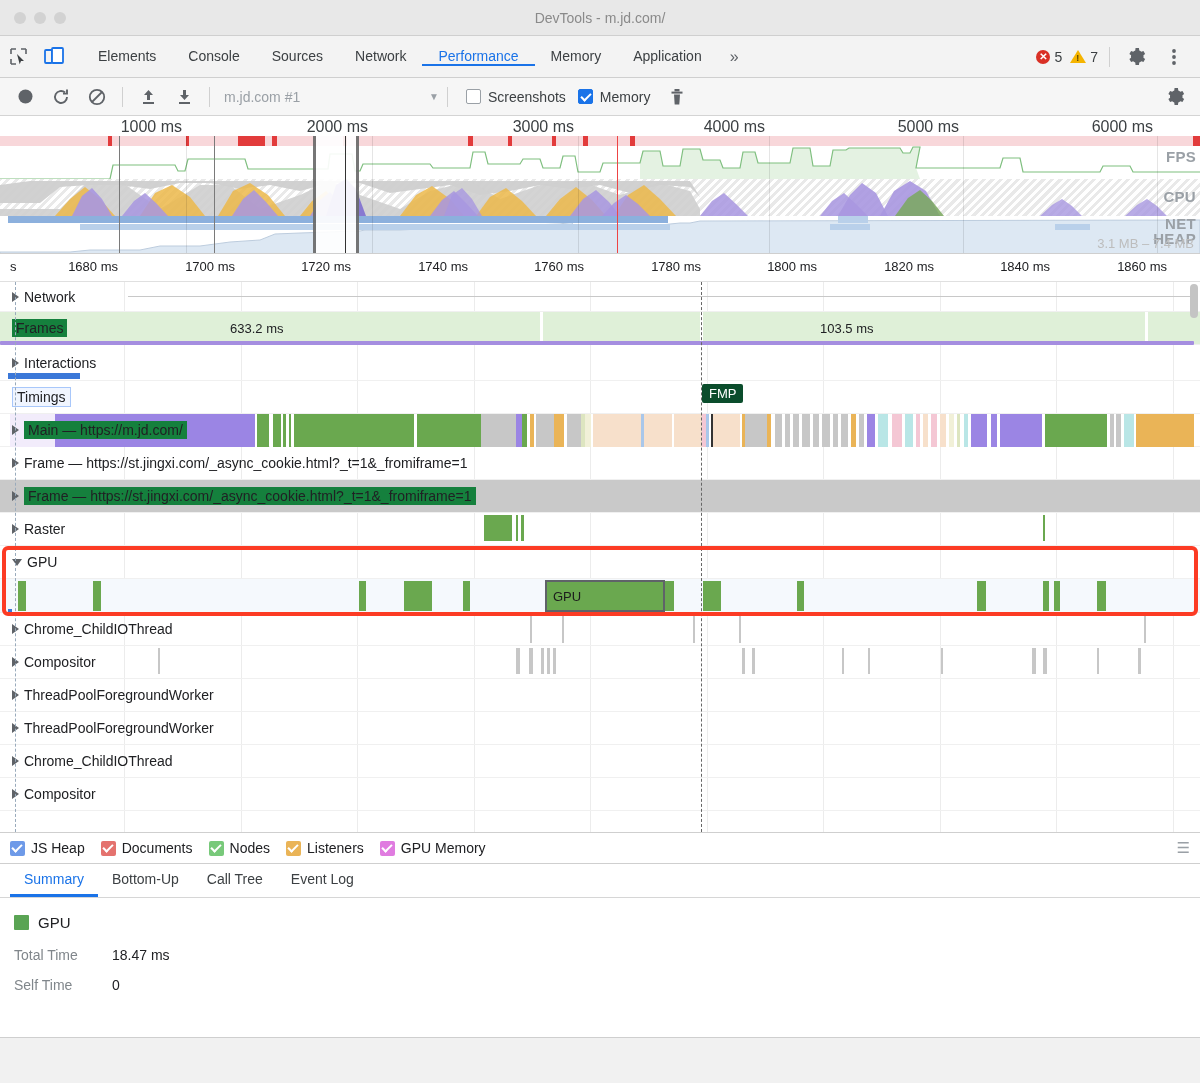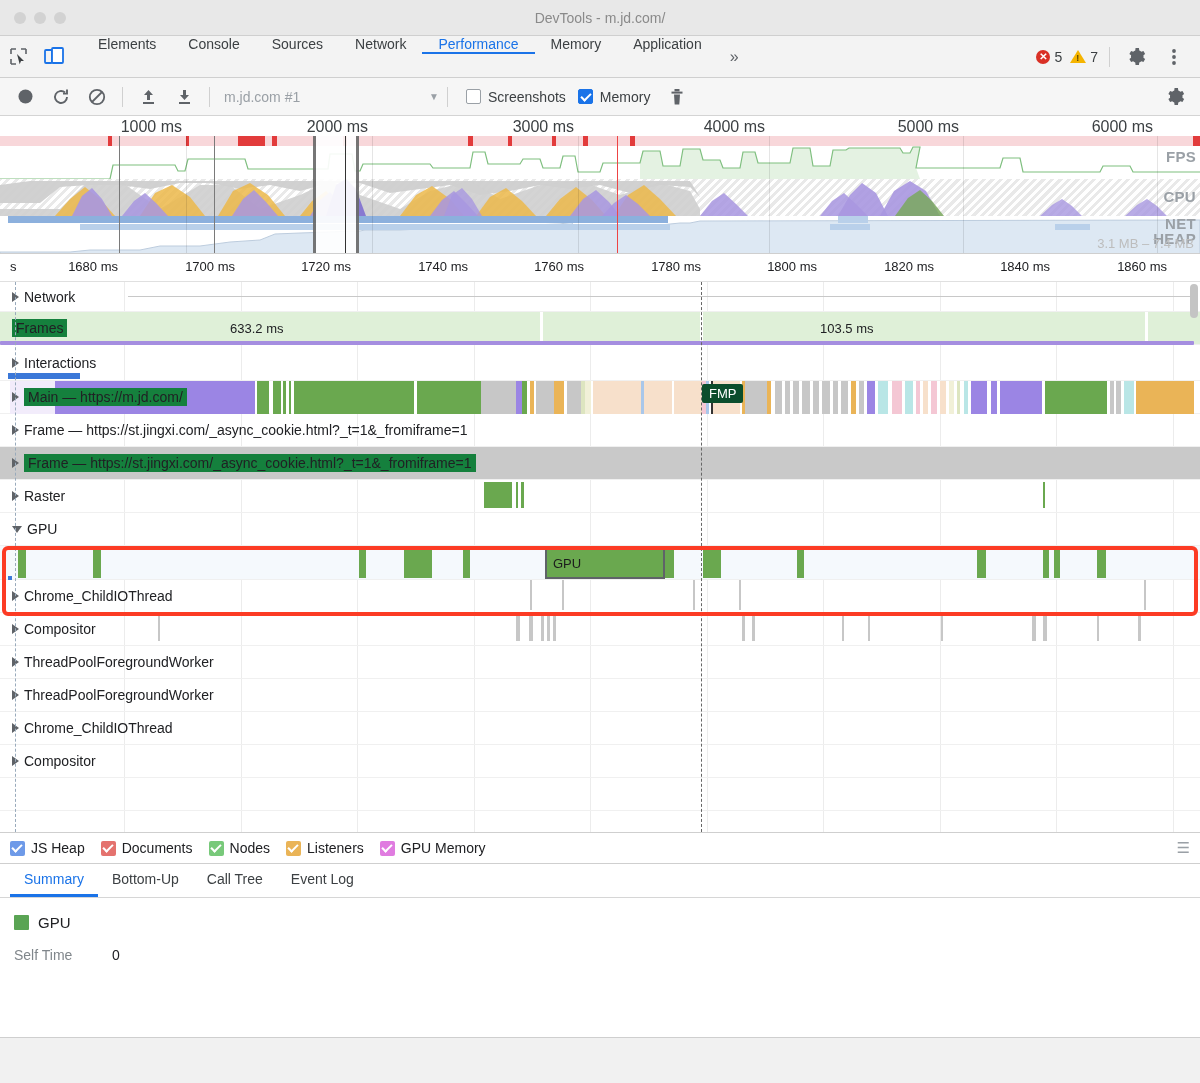--- a/index.html
+++ b/index.html
@@ -28,21 +28,21 @@
   
   #tabstrip{
     height:42px; background:#f3f3f3;
     border-bottom:1px solid #cfcfcf;
     display:flex; align-items:stretch;
   }
   .tb-icon{
     width:36px; display:flex; align-items:center; justify-content:center;
     cursor:pointer;
   }
-  .tabs{ display:flex; align-items:flex-start; margin-left:10px; }
+  .tabs{ display:flex; align-items:center; margin-left:10px; }
   .tab{
     padding:0 16px; display:flex; align-items:center;
     font-size:14px; color:#3c4043; cursor:pointer;
     border-bottom:2px solid transparent;
   }
   .tab.active{ color:#1a73e8; border-bottom-color:#1a73e8; }
   .chev-more{
     padding:0 12px; display:flex; align-items:center;
     font-size:16px; color:#5f6368; cursor:pointer;
   }
@@ -461,20 +461,26 @@
         </div>
       </div>
       <div class="row" style="height: 36px;">
         <div class="bars">
           <div id="interactions-bar" style="top: -4px;"></div>
           <div class="bar" style="left: 8px; width: 72px; top: 28px; height: 6px; background: rgb(59, 120, 216);"></div>
         </div>
         <div class="rowlabel">
           <span class="tri"></span>
           <span>Interactions</span>
+        </div>
+      </div>
+      <div class="row" style="height: 33px;">
+        <div class="bars"></div>
+        <div class="rowlabel">
+          <span class="lbl-chip hl-blue">Timings</span>
         </div>
       </div>
       <div class="row" style="height: 33px; text-align: center;">
         <div class="bars">
           <div class="bar" style="left: 10px; width: 45px; top: 0px; height: 33px; background: rgb(242, 236, 251);"></div>
           <div class="bar" style="left: 55px; width: 200px; top: 0px; height: 33px; background: rgb(155, 133, 228);"></div>
           <div class="bar" style="left: 255px; width: 2px; top: 0px; height: 33px; background: rgb(255, 255, 255);"></div>
           <div class="bar" style="left: 257px; width: 12px; top: 0px; height: 33px; background: rgb(106, 168, 79);"></div>
           <div class="bar" style="left: 270px; width: 3px; top: 0px; height: 33px; background: rgb(255, 255, 255);"></div>
           <div class="bar" style="left: 273px; width: 8px; top: 0px; height: 33px; background: rgb(106, 168, 79);"></div>
@@ -734,17 +740,21 @@
   <div class="dtab">Call Tree</div>
   <div class="dtab">Event Log</div>
 </div>
 
 <div id="summary">
   <div id="sum-title">
     <span id="sum-swatch"></span>
     <span>GPU</span>
   </div>
   <div class="sumrow">
+    <span class="sumkey">Total Time</span>
+    <span class="sumval">18.47 ms</span>
+  </div>
+  <div class="sumrow">
     <span class="sumkey">Self Time</span>
     <span class="sumval">0</span>
   </div>
 </div>
 <div id="footer"></div>
 
 </body></html>

